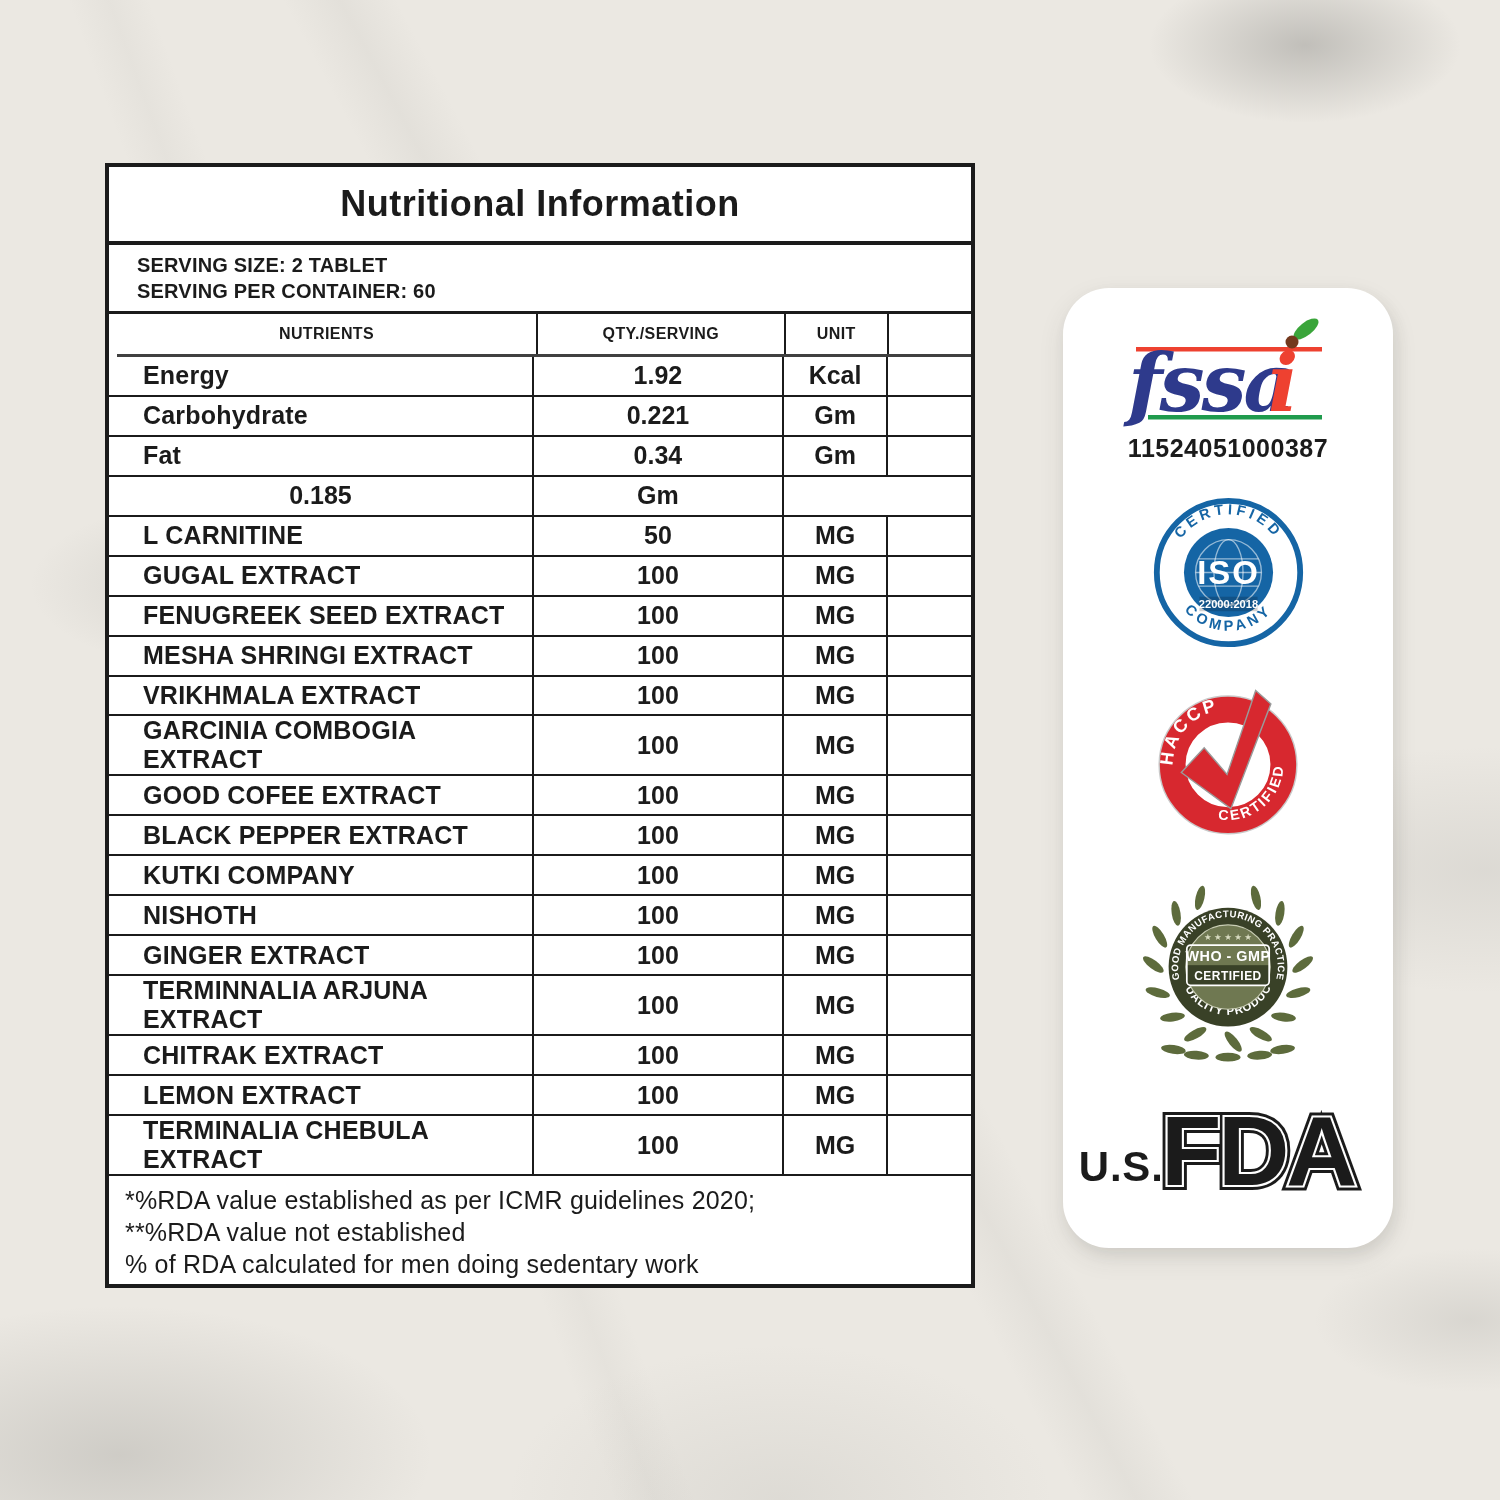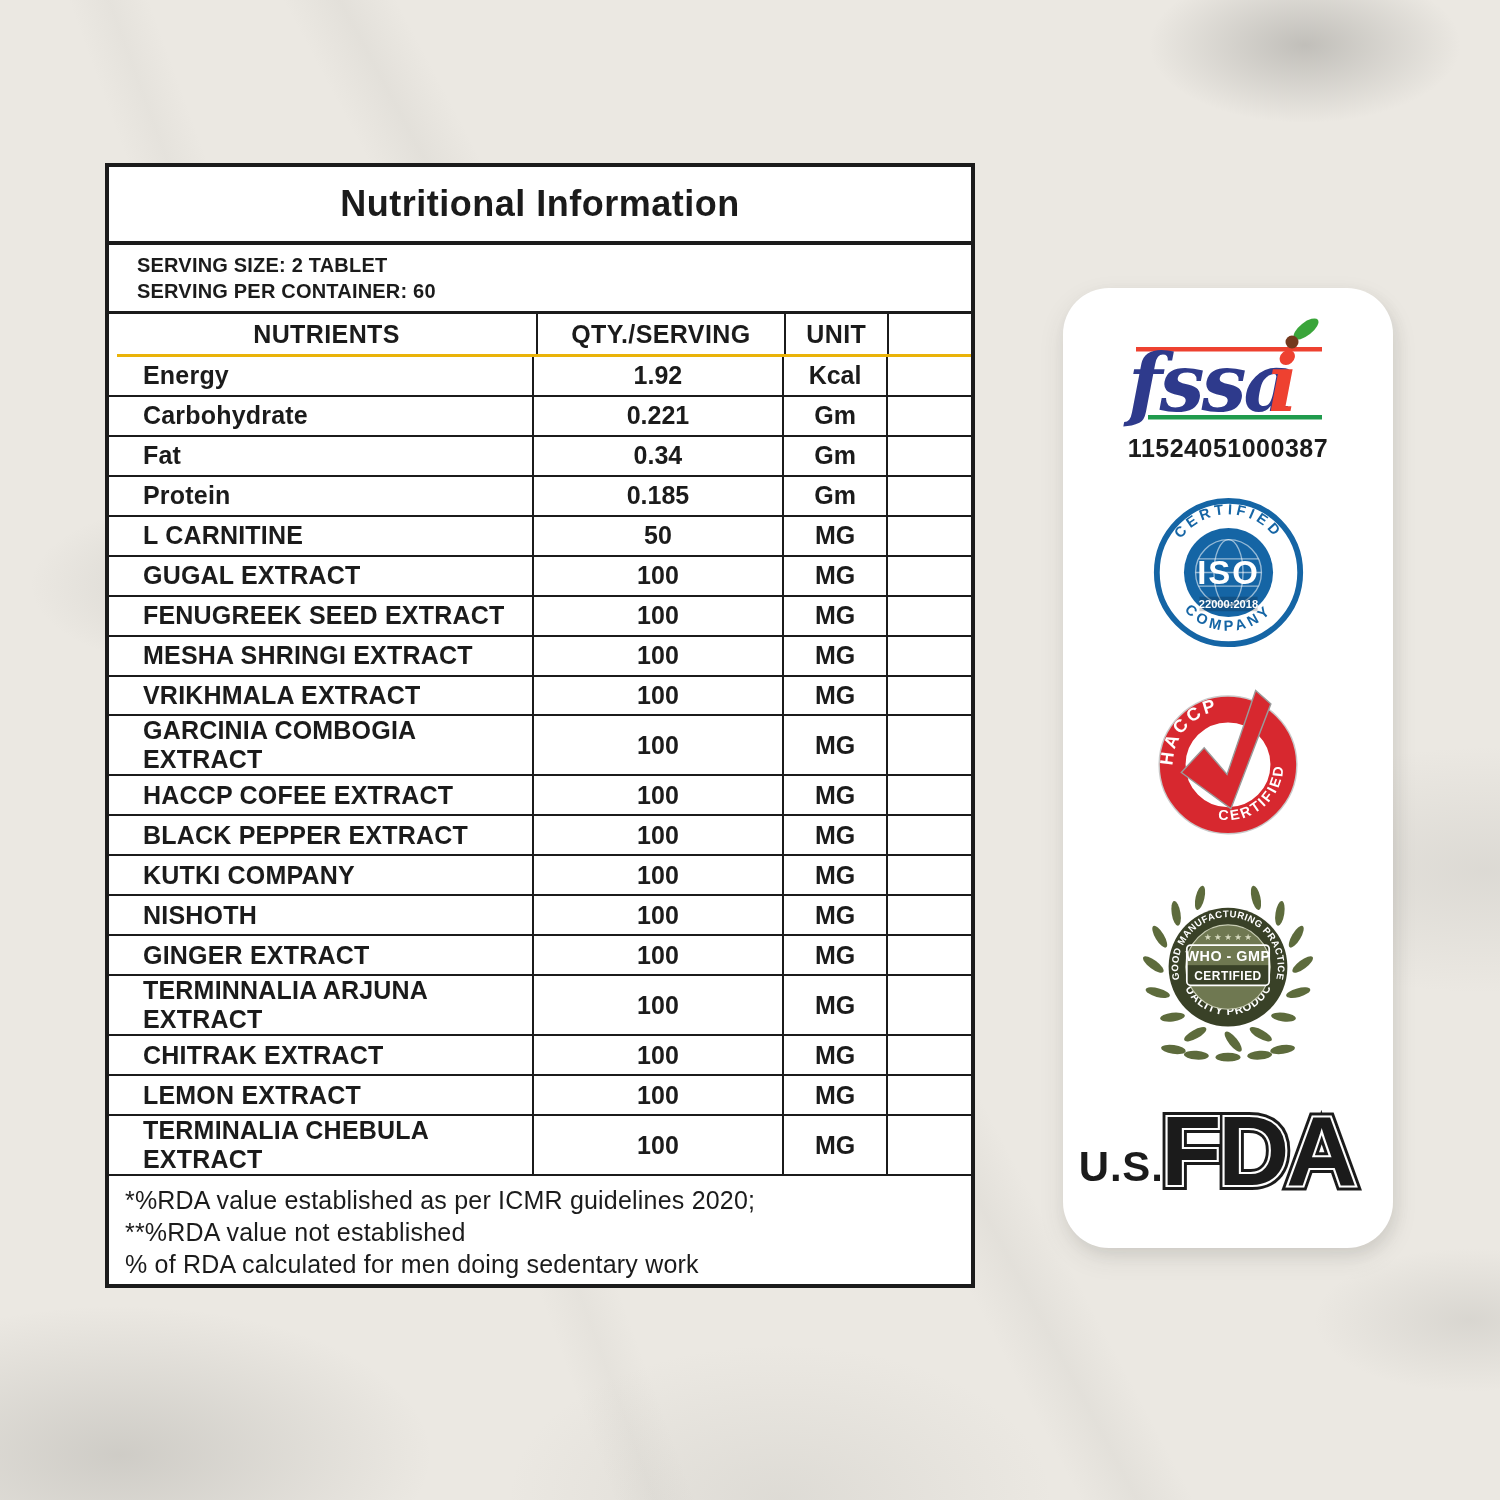--- a/index.html
+++ b/index.html
@@ -28,22 +28,22 @@
   .nt-title{
     height:74px;flex:0 0 auto;display:flex;align-items:center;justify-content:center;
     font-size:36px;font-weight:700;letter-spacing:.5px;border-bottom:4px solid #1b1b1b;
   }
   .nt-serving{
     flex:0 0 auto;padding:7px 0 7px 28px;border-bottom:3px solid #1b1b1b;
     font-size:20px;font-weight:700;line-height:1.3;letter-spacing:.2px;
   }
   .nt-cols{display:grid;grid-template-columns:49.3% 29% 12.1% 9.6%;}
   .nt-header{
-    flex:0 0 auto;height:40px;border-bottom:3px solid #eab308;
-    font-size:25px;font-weight:700;letter-spacing:.4px;margin-left:8px;
+    flex:0 0 auto;height:40px;border-bottom:3px solid #404040;
+    font-size:16px;font-weight:700;letter-spacing:.4px;margin-left:8px;
   }
   .nt-header>div{display:flex;align-items:center;justify-content:center;}
   .nt-body{flex:1 1 auto;display:flex;flex-direction:column;}
   .tr{flex:1 1 0;display:grid;grid-template-columns:49.3% 29% 12.1% 9.6%;}
   .tr + .tr{border-top:2px solid #1b1b1b;}
   .td{display:flex;align-items:center;justify-content:center;font-size:25px;font-weight:700;}
   .td.c-nutrient{justify-content:flex-start;padding-left:34px;letter-spacing:.2px;}
   .vline{border-right:2px solid #1b1b1b;}
   .nt-notes{
     flex:0 0 auto;height:100px;border-top:2px solid #1b1b1b;
@@ -98,21 +98,20 @@
     </div>
 
     <div class="tr">
       <div class="td c-nutrient vline">Fat</div>
       <div class="td c-qty vline">0.34</div>
       <div class="td c-unit vline">Gm</div>
       <div class="td c-extra"></div>
     </div>
 
     <div class="tr">
-      <div class="td c-nutrient vline">Protein</div>
       <div class="td c-qty vline">0.185</div>
       <div class="td c-unit vline">Gm</div>
       <div class="td c-extra"></div>
     </div>
 
     <div class="tr">
       <div class="td c-nutrient vline">L CARNITINE</div>
       <div class="td c-qty vline">50</div>
       <div class="td c-unit vline">MG</div>
       <div class="td c-extra"></div>
@@ -147,21 +146,21 @@
     </div>
 
     <div class="tr">
       <div class="td c-nutrient vline">GARCINIA COMBOGIA  EXTRACT</div>
       <div class="td c-qty vline">100</div>
       <div class="td c-unit vline">MG</div>
       <div class="td c-extra"></div>
     </div>
 
     <div class="tr">
-      <div class="td c-nutrient vline">HACCP COFEE  EXTRACT</div>
+      <div class="td c-nutrient vline">GOOD COFEE  EXTRACT</div>
       <div class="td c-qty vline">100</div>
       <div class="td c-unit vline">MG</div>
       <div class="td c-extra"></div>
     </div>
 
     <div class="tr">
       <div class="td c-nutrient vline">BLACK PEPPER  EXTRACT</div>
       <div class="td c-qty vline">100</div>
       <div class="td c-unit vline">MG</div>
       <div class="td c-extra"></div>

